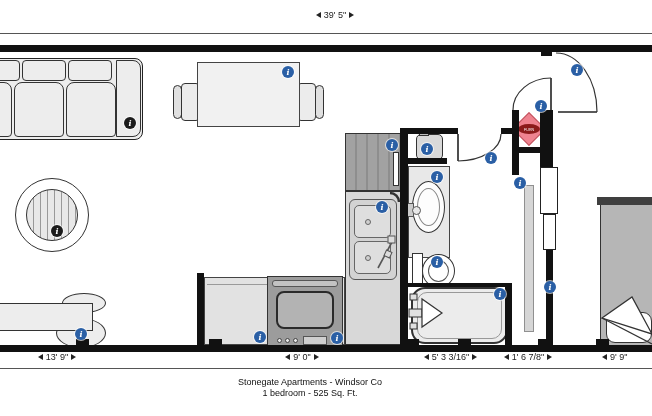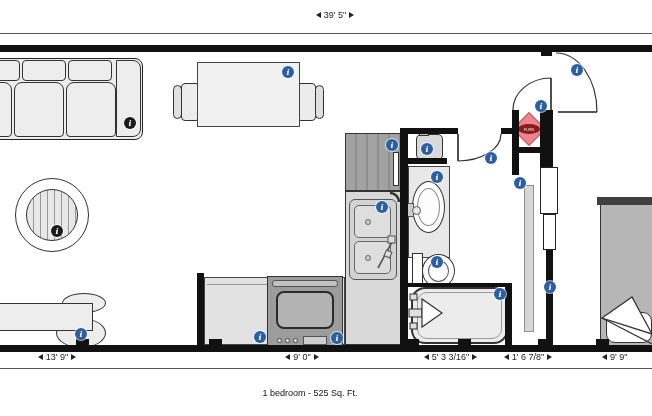--- a/index.html
+++ b/index.html
@@ -65,20 +65,21 @@
   <div class="dim" style="left:484px;top:352px;width:88px;">
     <span class="arr arr-l"></span>
     <span>1' 6 7/8"</span>
     <span class="arr arr-r"></span>
   </div>
   <div class="dim" style="left:602px;top:352px;width:80px;justify-content:flex-start;">
     <span class="arr arr-l"></span>
     <span>9' 9"</span>
   </div>
 
+  <div class="caption" style="top:377px;">Stonegate Apartments - Windsor Co</div>
   <div class="caption" style="top:388px;text-align:center;">1 bedroom - 525 Sq. Ft.</div>
 
   <div class="wall" style="left:0;top:45px;width:652px;height:7px;"></div>
   <div class="wall" style="left:0;top:345px;width:652px;height:7px;"></div>
   <div class="wall" style="left:400px;top:128px;width:8px;height:224px;"></div>
   <div class="wall" style="left:400px;top:128px;width:58px;height:6px;"></div>
   <div class="wall" style="left:501px;top:128px;width:12px;height:6px;"></div>
   <div class="wall" style="left:405px;top:158px;width:42px;height:6px;"></div>
   <div class="wall" style="left:512px;top:110px;width:7px;height:65px;"></div>
   <div class="wall" style="left:540px;top:110px;width:7px;height:65px;"></div>

